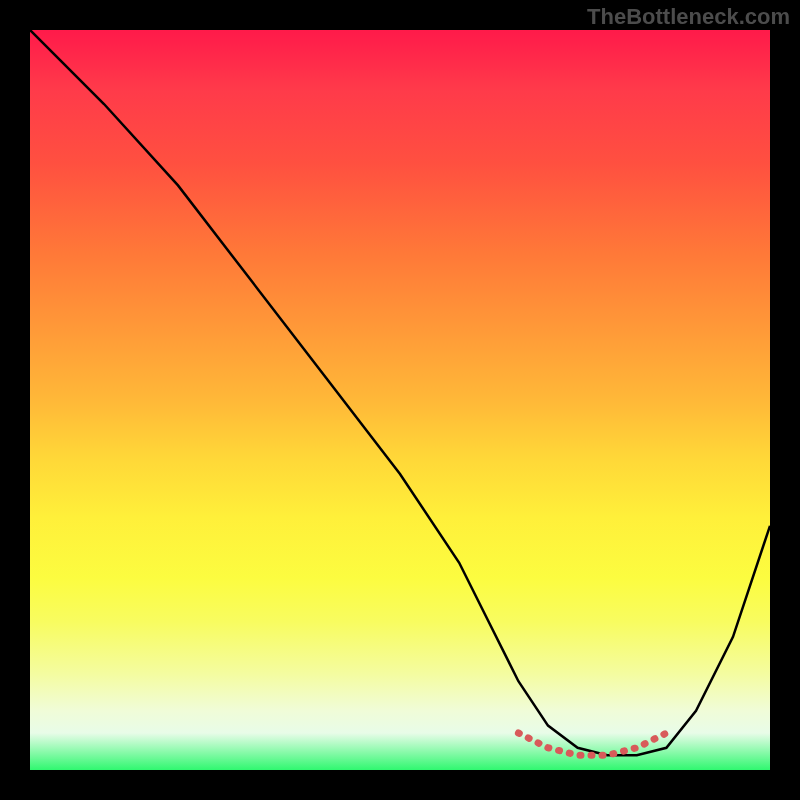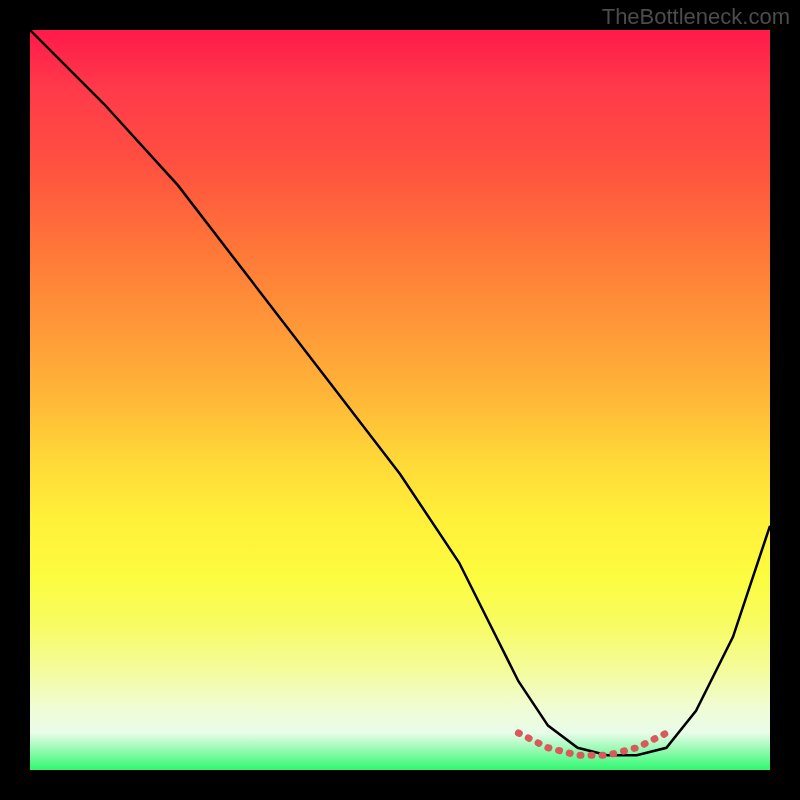--- a/index.html
+++ b/index.html
@@ -16,21 +16,21 @@
     width: 800px;
     height: 800px;
     background: #000;
   }
   .watermark {
     position: absolute;
     top: 4px;
     right: 10px;
     color: #4c4c4c;
     font-size: 22px;
-    font-weight: normal;
+    font-weight: bold;
     z-index: 10;
   }
   .plot-area {
     position: absolute;
     left: 30px;
     top: 30px;
     width: 740px;
     height: 740px;
     background: linear-gradient(to bottom,
       #ff1a4a 0%,

